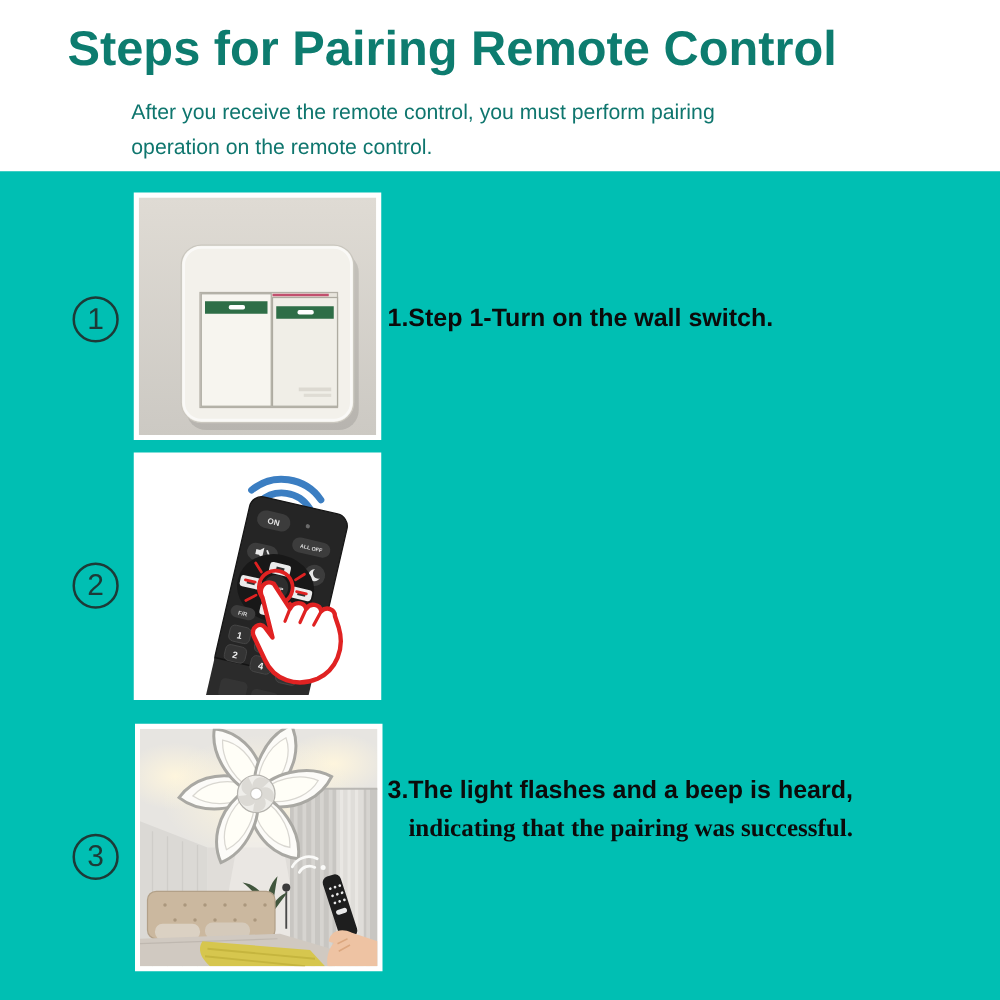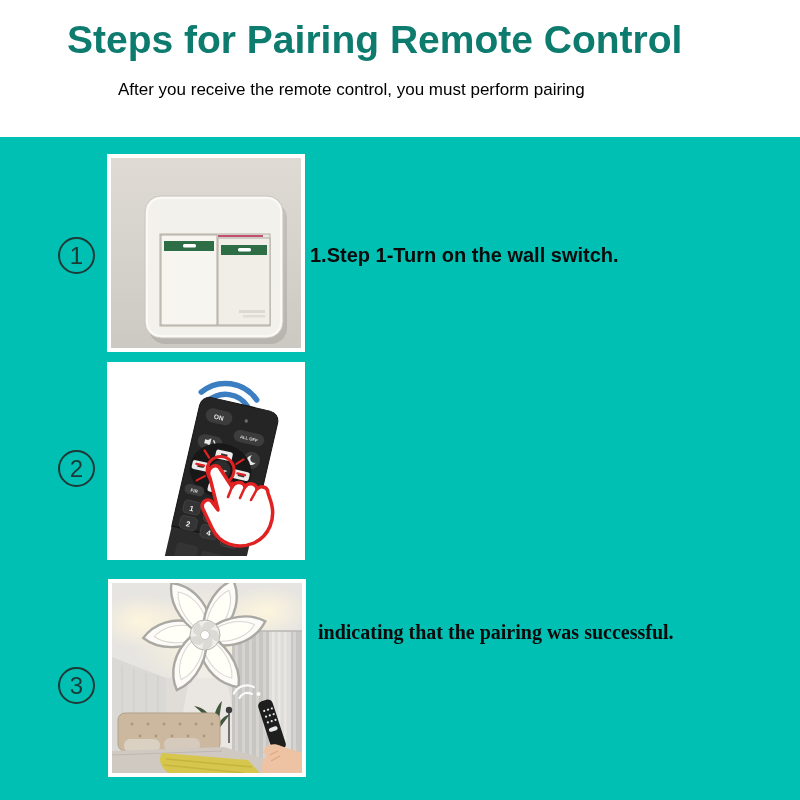--- a/index.html
+++ b/index.html
@@ -1,27 +1,27 @@
 <!DOCTYPE html>
 <html><head>
 <meta charset="utf-8">
 <style>
   html,body { margin:0; padding:0; background:#ffffff; }
   .page {
     position:relative; width:800px; height:800px; overflow:hidden;
     background:#ffffff; font-family:"Liberation Sans", sans-serif;
   }
-  .header { position:absolute; left:13px; top:0; width:638px; height:137px; background:#ffffff; }
+  .header { position:absolute; left:0; top:0; width:638px; height:137px; background:#ffffff; }
   .title {
     position:absolute; left:54px; top:18px; margin:0;
     font-size:39px; font-weight:700; color:#0d7c6f; letter-spacing:0px; white-space:nowrap;
   }
   .subtitle {
     position:absolute; left:105px; top:76px; margin:0;
-    font-size:17px; line-height:28px; color:#000000;
+    font-size:17px; line-height:28px; color:#0f766e;
   }
   .subtitle span { display:block; }
   .content { position:absolute; left:0; top:137px; width:800px; height:663px; background:#00bfb3; }
   .badge {
     position:absolute; left:58px; width:37px; height:37px; box-sizing:border-box;
     border:2.5px solid #1d3a37; border-radius:50%;
     color:#1d3a37; font-size:24px; font-weight:400;
     display:flex; align-items:center; justify-content:center;
   }
   .badge-1 { top:100px; } .badge-2 { top:313px; } .badge-3 { top:530px; }
@@ -43,20 +43,21 @@
 </style>
 </head>
 <body>
 
 <div class="page">
 
   <div class="header">
     <h1 class="title">Steps for Pairing Remote Control</h1>
     <p class="subtitle">
       <span>After you receive the remote control, you must perform pairing</span>
+      <span>operation on the remote control.</span>
     </p>
   </div>
 
   <div class="content">
 
     <div class="badge badge-1">
       <span>1</span>
     </div>
 
     <div class="photo photo-1">
@@ -321,17 +322,18 @@
           <path d="M169 163 C161 159 152 162 151 170 C156 173 163 171 169 163 Z" fill="#eec3a3"></path>
           <g stroke="#dca77f" stroke-width="1.2" fill="none">
             <path d="M158 172 L166 168"></path>
             <path d="M159 178 L168 173"></path>
           </g>
         </g>
       </svg>
     </div>
 
     <div class="caption caption-3">
+      <span>3.The light flashes and a beep is heard,</span>
       <span class="indent-8">indicating that the pairing was successful.</span>
     </div>
 
   </div>
 </div>
 
 </body></html>

